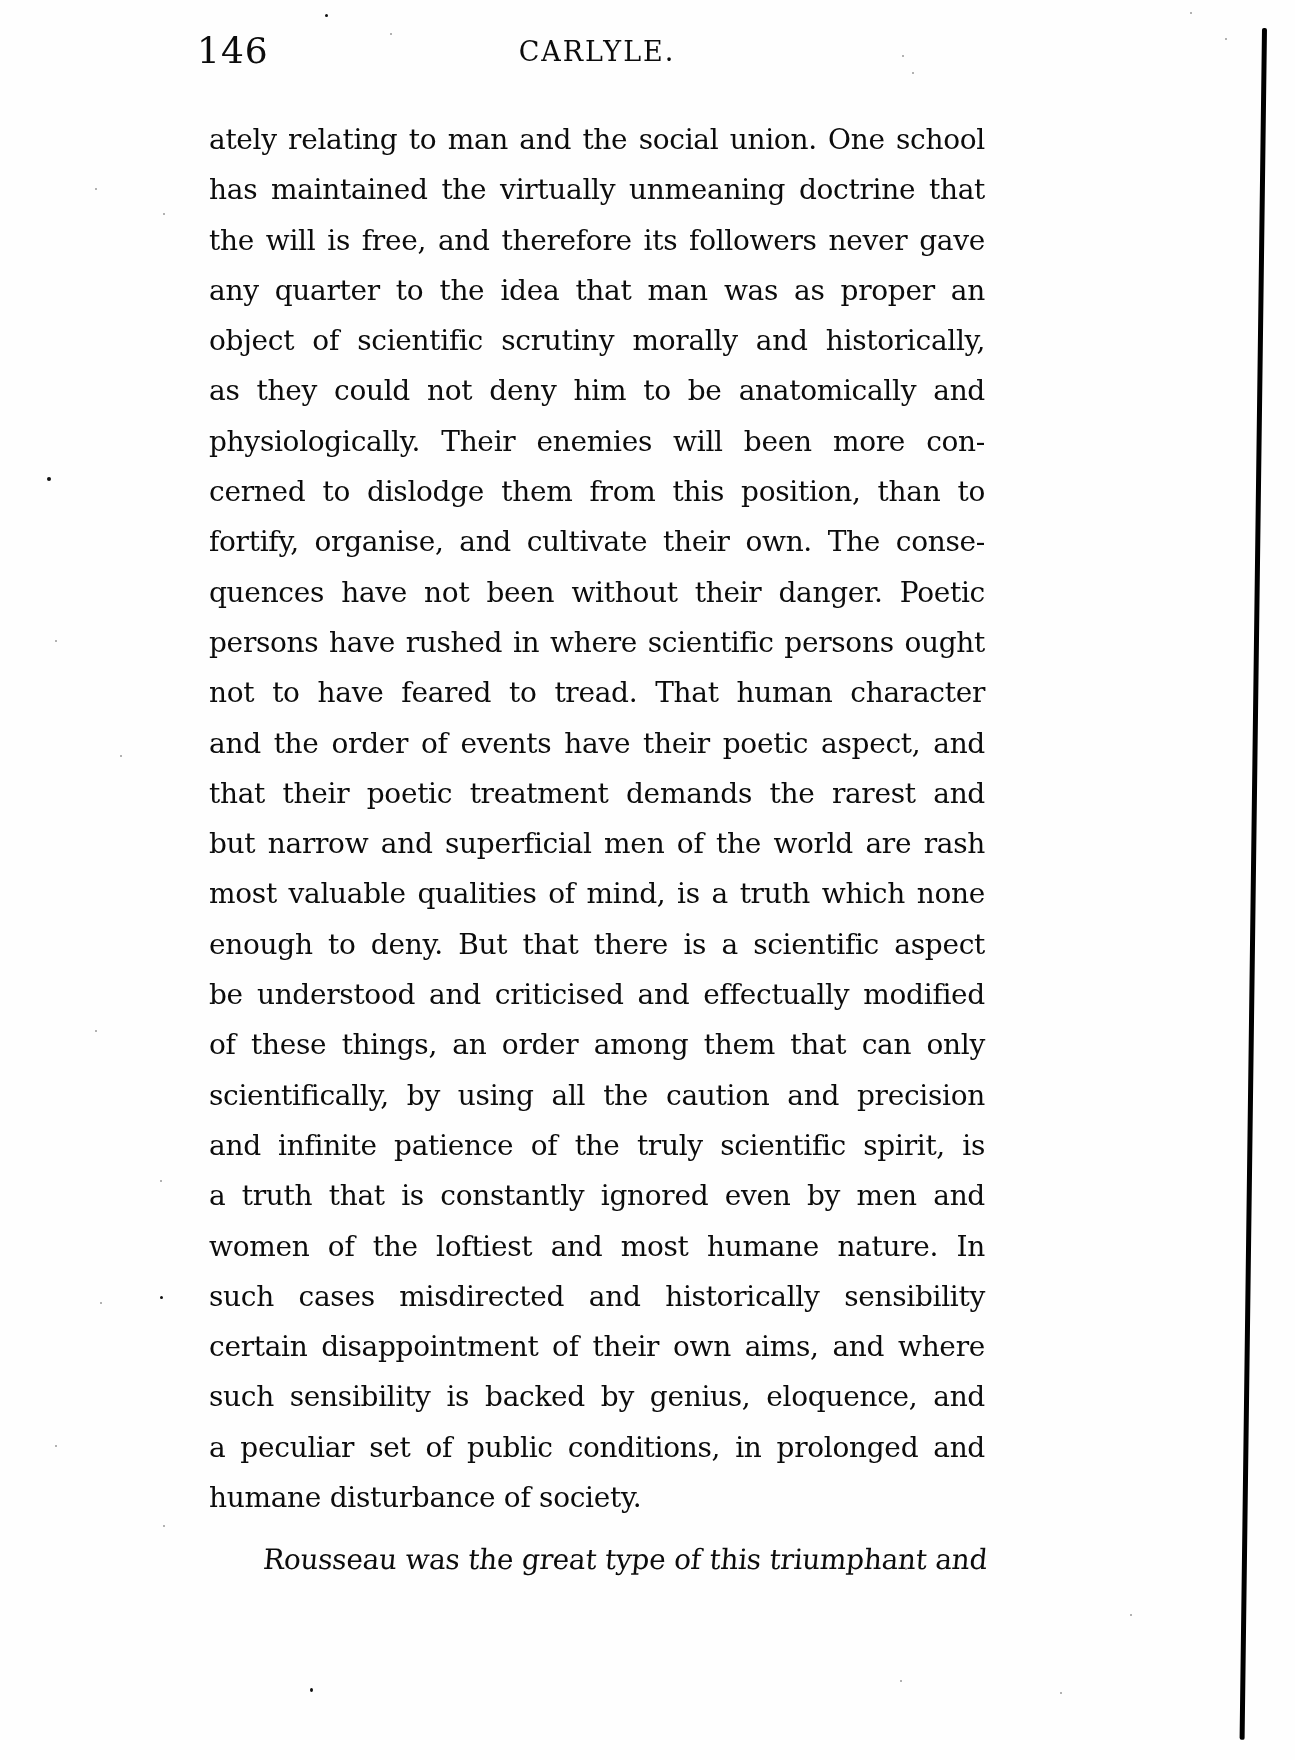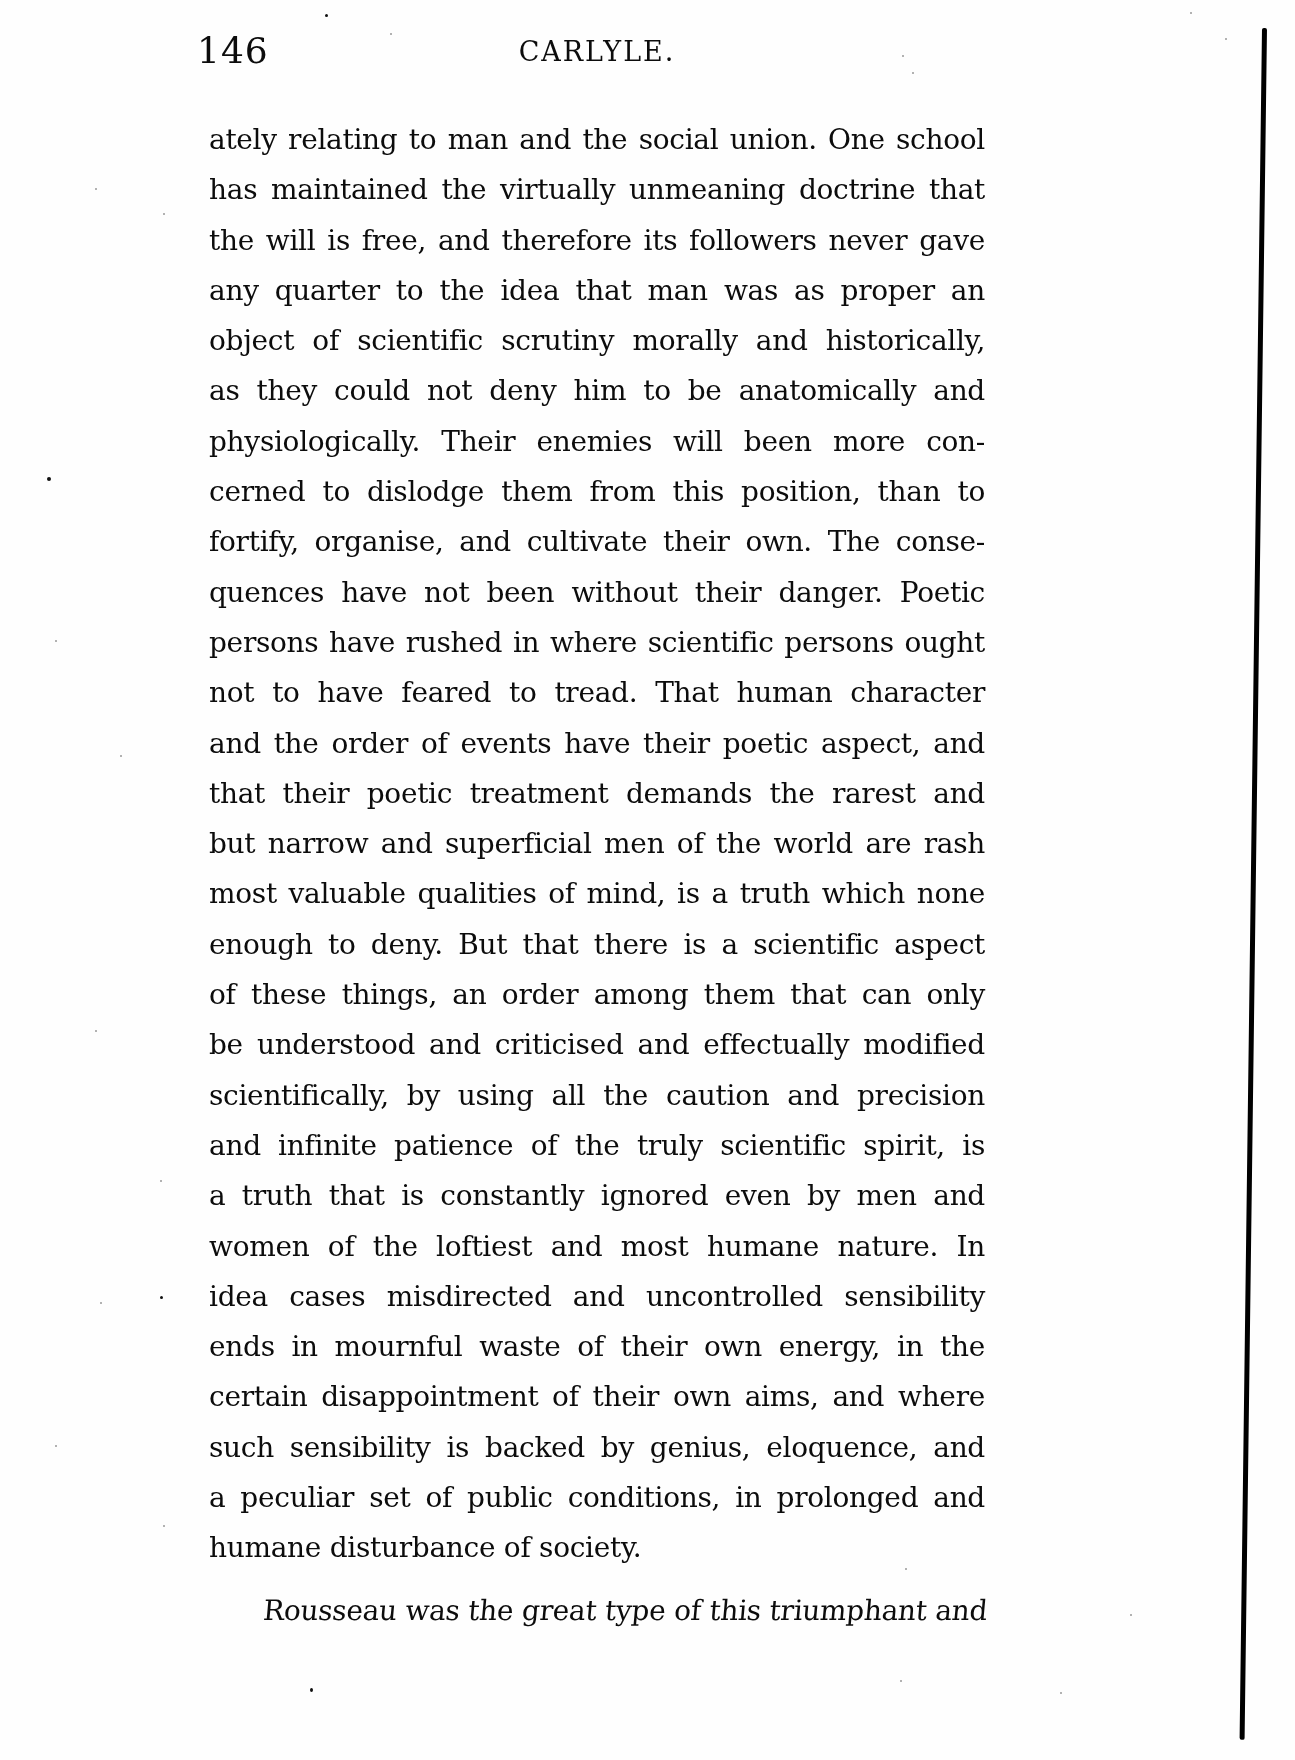--- a/index.html
+++ b/index.html
@@ -110,28 +110,27 @@
         <div class="line">cerned to dislodge them from this position, than to</div>
         <div class="line">fortify, organise, and cultivate their own.  The conse-</div>
         <div class="line">quences have not been without their danger.  Poetic</div>
         <div class="line">persons have rushed in where scientific persons ought</div>
         <div class="line">not to have feared to tread.  That human character</div>
         <div class="line">and the order of events have their poetic aspect, and</div>
         <div class="line">that their poetic treatment demands the rarest and</div>
         <div class="line">but narrow and superficial men of the world are rash</div>
         <div class="line">most valuable qualities of mind, is a truth which none</div>
         <div class="line">enough to deny.  But that there is a scientific aspect</div>
+        <div class="line">be understood and criticised and effectually modified</div>
         <div class="line">of these things, an order among them that can only</div>
-        <div class="line">be understood and criticised and effectually modified</div>
         <div class="line">scientifically, by using all the caution and precision</div>
         <div class="line">and infinite patience of the truly scientific spirit, is</div>
         <div class="line">a truth that is constantly ignored even by men and</div>
         <div class="line">women of the loftiest and most humane nature.  In</div>
-        <div class="line">idea cases misdirected and uncontrolled sensibility</div>
-        <div class="line">ends in mournful waste of their own energy, in the</div>
+        <div class="line">such cases misdirected and historically sensibility</div>
         <div class="line">certain disappointment of their own aims, and where</div>
         <div class="line">such sensibility is backed by genius, eloquence, and</div>
         <div class="line">a peculiar set of public conditions, in prolonged and</div>
         <div class="line">humane disturbance of society.</div>
       </div>
       <div class="para">
         <div class="line">Rousseau was the great type of this triumphant and</div>
       </div>
     </div>
 

